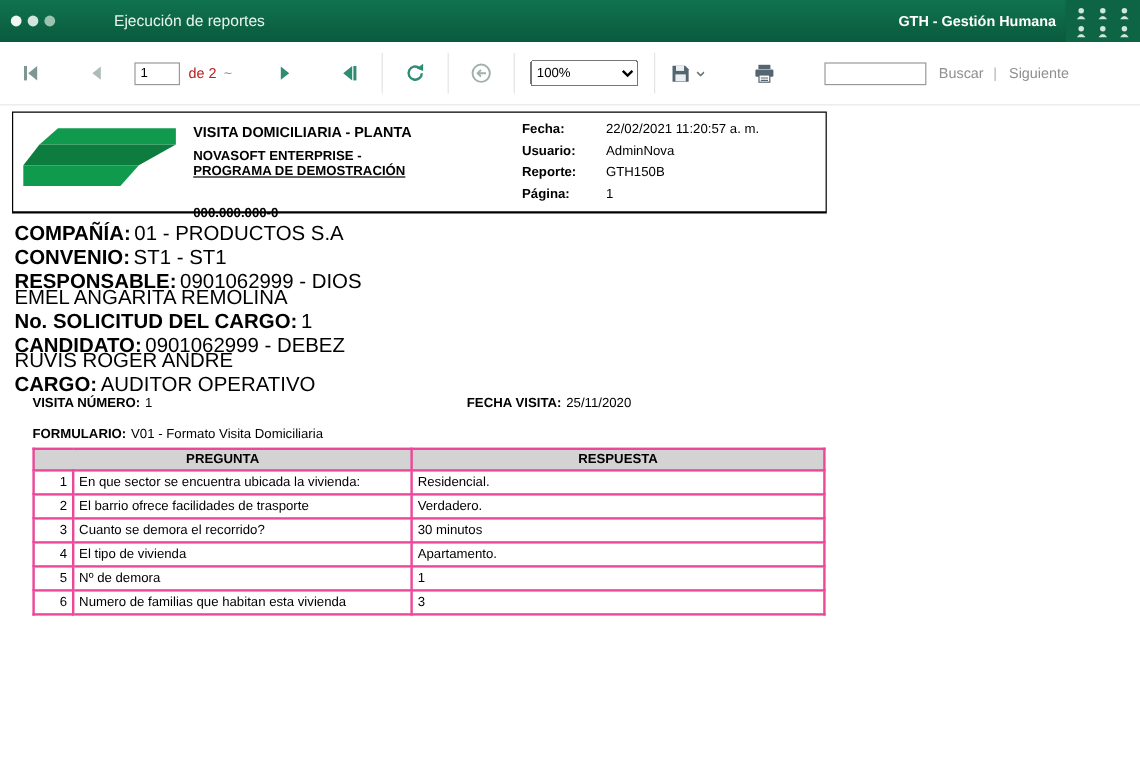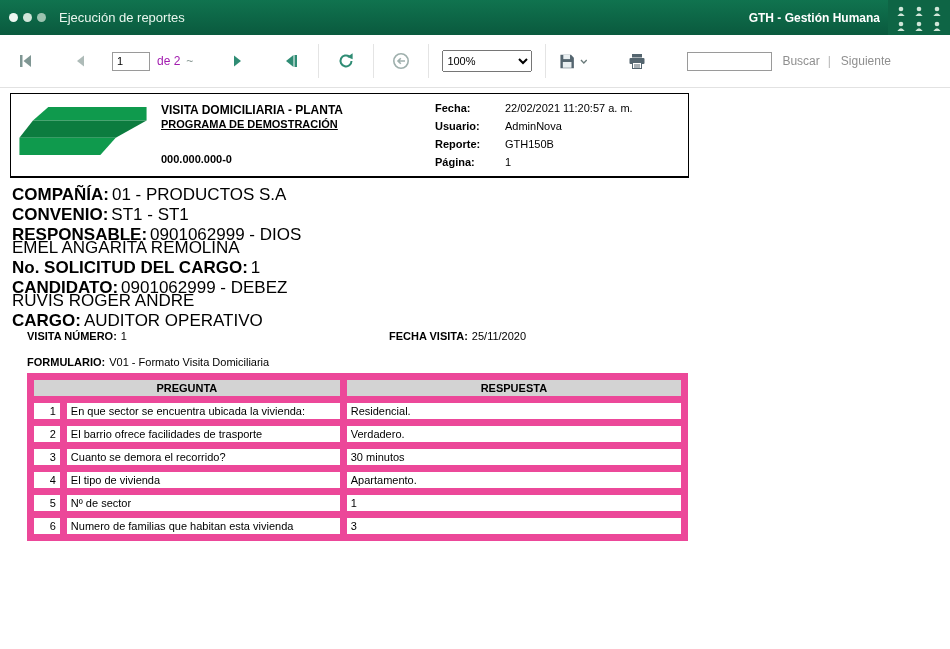--- a/index.html
+++ b/index.html
@@ -1,37 +1,37 @@
 <!DOCTYPE html>
 <html><head>
 <meta charset="utf-8">
 <style>
   * { margin:0; padding:0; box-sizing:border-box; }
   html,body { width:950px; height:649px; background:#fff; overflow:hidden;
               font-family:"Liberation Sans", sans-serif; position:relative; }
 
   
   .titlebar { position:absolute; top:0; left:0; width:950px; height:35px;
-              background:linear-gradient(#10734f,#0a5a3e); display:flex; align-items:center; }
+              background:linear-gradient(#10734f,#0a5a3e); display:flex; align-items:center;gap:36px; }
   .dots { display:flex; gap:5px; margin-left:9px; }
   .dot { width:9px; height:9px; border-radius:50%; background:#eef7f1; }
   .dot.d2 { background:#d2e6da; } .dot.d3 { background:#9cc3b0; }
   .tb-title { margin-left:13px; font-size:13px; color:#e9f6ee; }
   .tb-right { margin-left:auto; display:flex; align-items:center; height:35px; }
   .app-label { font-size:12px; font-weight:bold; color:#fff; margin-right:8px; }
 
   
   .toolbar { position:absolute; top:35px; left:0; width:950px; height:53px;
              background:#fff; border-bottom:1px solid #e2e2e2; display:flex; align-items:center; }
   .tb-btn { background:none; border:none; cursor:pointer; width:28px; height:28px;
             display:flex; align-items:center; justify-content:center; padding:0; }
   .sep { width:1px; height:34px; background:#e4e4e4; margin:0 13px; }
   .page-input { width:38px; height:19px; border:1px solid #9a9a9a; font-size:11px;
                 padding:1px 4px; margin-left:18px; font-family:"Liberation Sans",sans-serif; }
-  .of-label { font-size:12px; color:#a21caf; margin-left:7px; }
+  .of-label { font-size:12px; color:#b91c1c; margin-left:7px; }
   .of-suffix { font-size:12px; color:#8a9a95; margin:0 6px 0 6px; }
   .zoom-select { width:90px; height:22px; font-size:11px; font-family:"Liberation Sans",sans-serif; }
   .caret { margin-left:4px; }
   .search-input { width:85px; height:19px; border:1px solid #9a9a9a; margin-left:36px;
                   font-size:11px; padding:1px 4px; font-family:"Liberation Sans",sans-serif; }
   .link { font-size:12px; color:#8f8f8f; margin-left:10px; cursor:pointer; text-decoration:none; }
   .pipe { font-size:12px; color:#b5b5b5; margin-left:8px; }
   .ml26 { margin-left:26px; } .ml24 { margin-left:24px; } .ml12 { margin-left:12px; }
   .ml36 { margin-left:36px; }
 
@@ -56,21 +56,21 @@
   .ilabel { font-weight:bold; margin-right:3px; }
 
   .visit { position:absolute; left:27px; top:238px; }
   .vrow { display:flex;gap:44px; }
   .pair1 { width:318px; display:inline-block; }
   .vrow2 { margin-top:8px; }
   .vlabel { font-size:11px; font-weight:bold; margin-right:4px; }
   .vvalue { font-size:11px; }
 
   .qtable { position:absolute; left:27px; top:285px; width:661px; border-collapse:collapse; }
-  .qtable th, .qtable td { border:7px solid #ec4899; font-size:11px; padding:2px 4px; }
+  .qtable th, .qtable td { border:2px solid #ec4899; font-size:11px; padding:2px 4px; }
   .qtable th { background:#d3d3d3; font-weight:bold; text-align:center; height:18px; }
   .qtable td { height:20px; vertical-align:middle; }
   td.num { width:33px; text-align:right; }
   td.q   { width:283px; }
   td.r   { width:345px; }
 </style>
 </head>
 <body>
 
 <div class="titlebar">
@@ -184,20 +184,21 @@
 <div class="report">
 
   <div class="rheader">
     <svg class="nslogo" viewBox="0 0 132 54" width="128" height="52">
       <polygon points="30,2 132,2 132,16 14,16" fill="#0f9a4d"></polygon>
       <polygon points="14,16 132,16 100,34 0,34" fill="#0c7c3f"></polygon>
       <polygon points="0,34 100,34 84,52 0,52" fill="#0f9a4d"></polygon>
     </svg>
     <div class="rtitleblock">
       <div class="rtitle">VISITA DOMICILIARIA - PLANTA</div>
+      <div class="rsub1">NOVASOFT ENTERPRISE  -</div>
       <div class="rsub2">PROGRAMA DE DEMOSTRACIÓN</div>
       <div class="rcode">000.000.000-0</div>
     </div>
     <div class="rmeta">
       <div class="mrow">
         <span class="mlabel">Fecha:</span>
         <span class="mvalue">22/02/2021 11:20:57 a. m.</span>
       </div>
       <div class="mrow">
         <span class="mlabel">Usuario:</span>
@@ -272,21 +273,21 @@
         <td class="q">Cuanto se demora el recorrido?</td>
         <td class="r">30 minutos</td>
       </tr>
       <tr>
         <td class="num">4</td>
         <td class="q">El tipo de vivienda</td>
         <td class="r">Apartamento.</td>
       </tr>
       <tr>
         <td class="num">5</td>
-        <td class="q">Nº de sector</td>
+        <td class="q">Nº de demora</td>
         <td class="r">1</td>
       </tr>
       <tr>
         <td class="num">6</td>
         <td class="q">Numero de familias que habitan esta vivienda</td>
         <td class="r">3</td>
       </tr>
     </tbody>
   </table>
 

